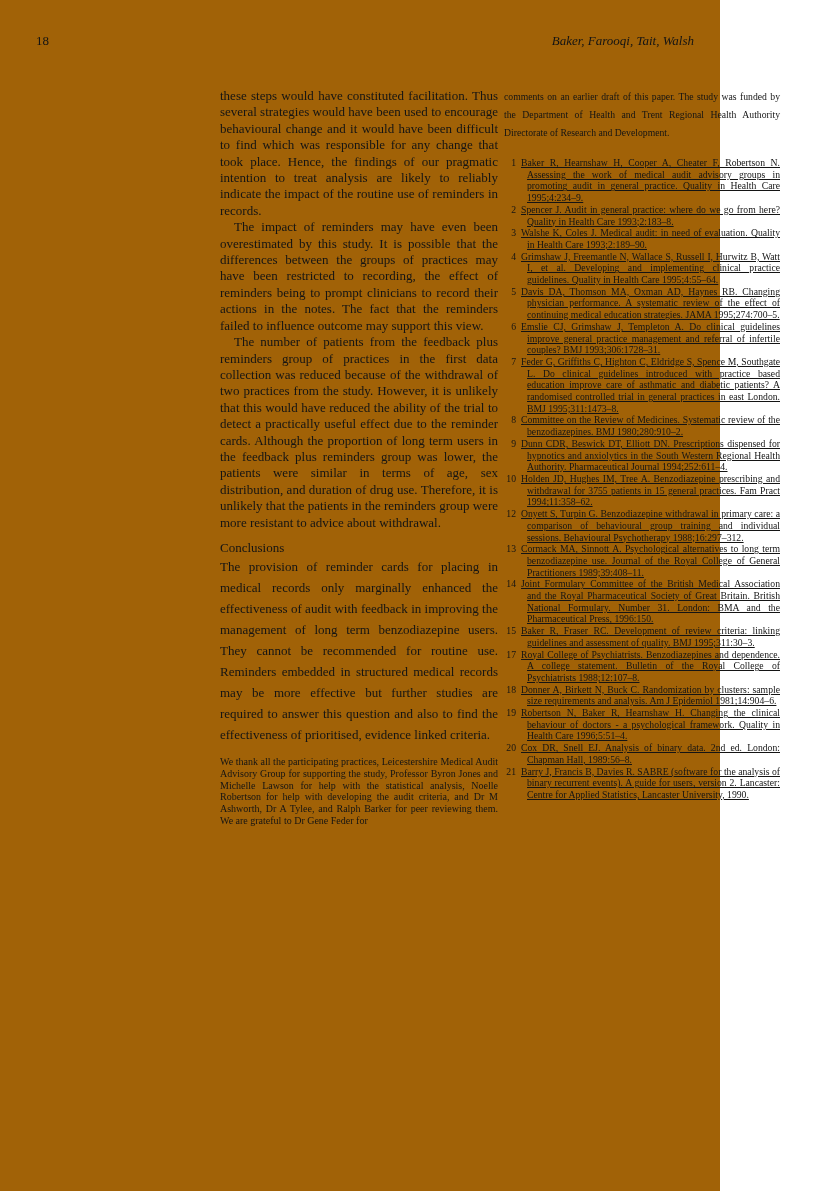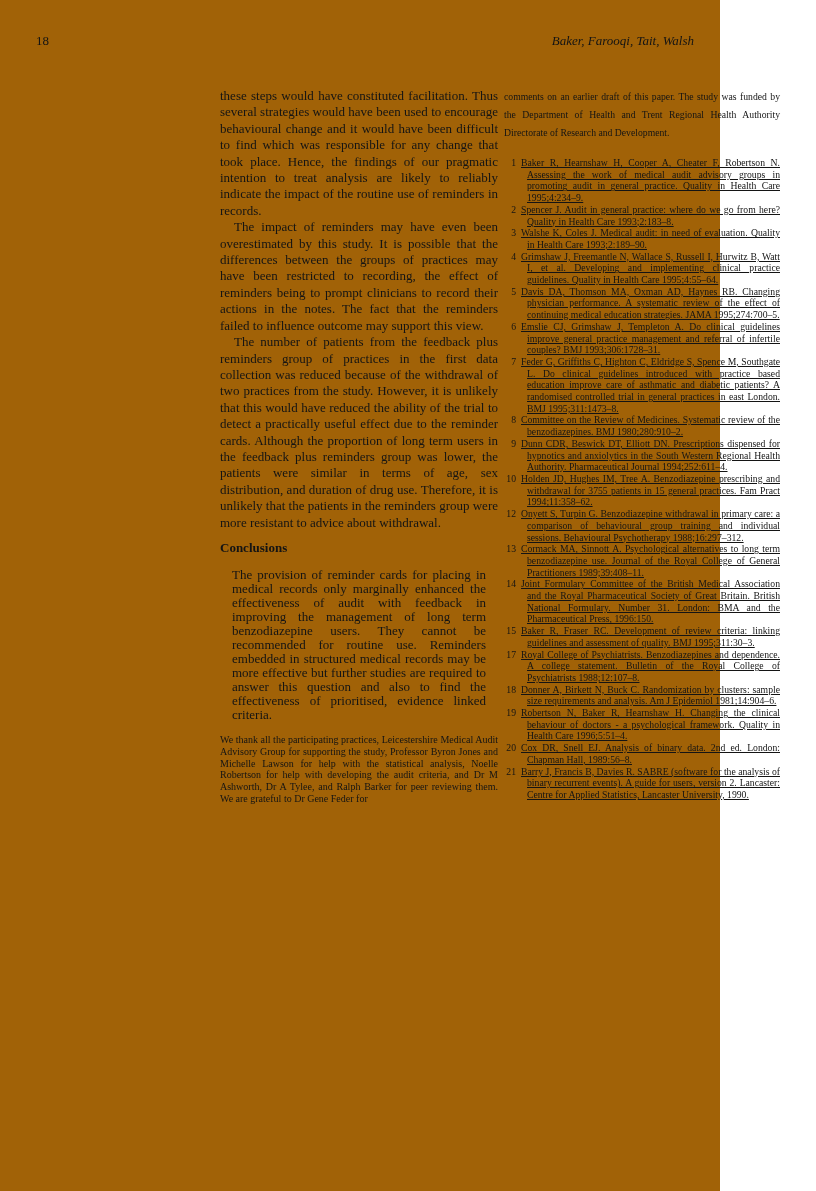--- a/index.html
+++ b/index.html
@@ -47,26 +47,26 @@
     line-height: 16.4px;
     text-align: justify;
     text-indent: 14px;
   }
   .body-text p:first-of-type { text-indent: 0; }
 
   h2.conclusions-heading {
     margin: 9px 0 0 0;
     font-size: 13px;
     line-height: 16.4px;
-    font-weight: bold;
+    font-weight: normal;
   }
   p.conclusions-para {
-    margin: 12px;
-    font-size: 13px;
-    line-height: 14px;
+    margin: 0;
+    font-size: 13px;
+    line-height: 21px;
     text-align: justify;
   }
   p.ack {
     margin: 11px 0 0 0;
     font-size: 10px;
     line-height: 11.7px;
     text-align: justify;
   }
   p.funding {
     margin: 0 0 15px 0;

